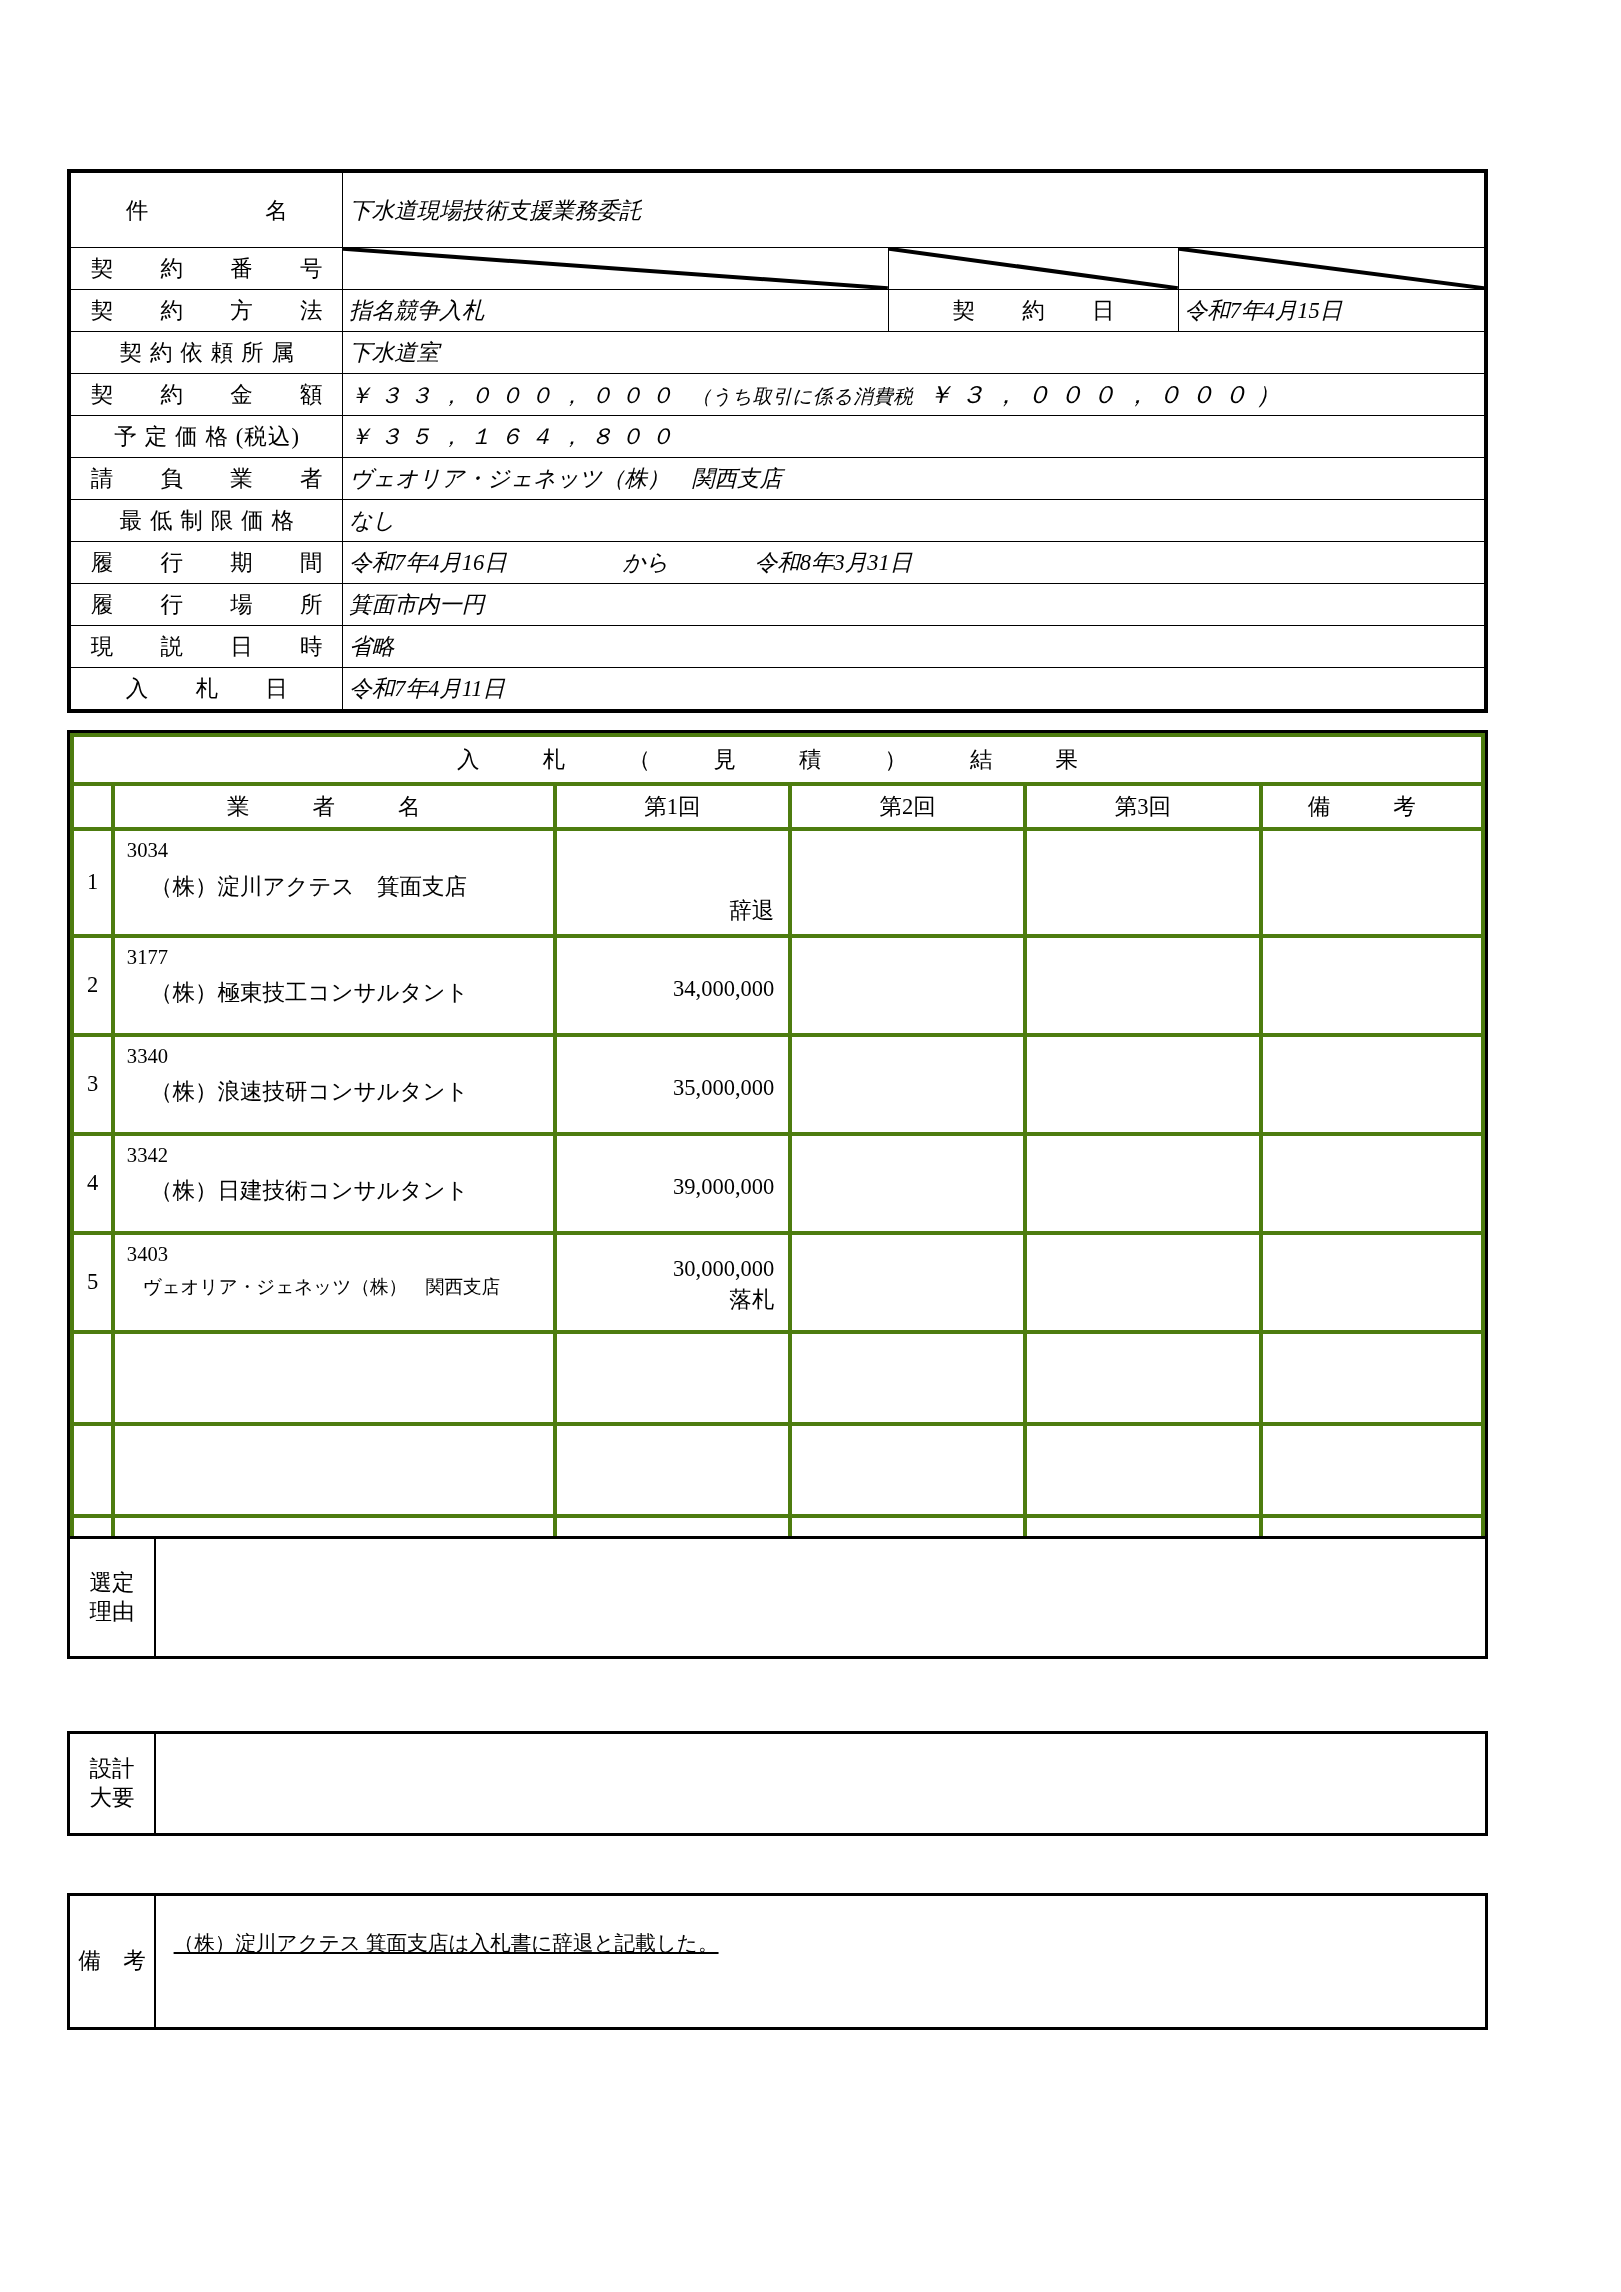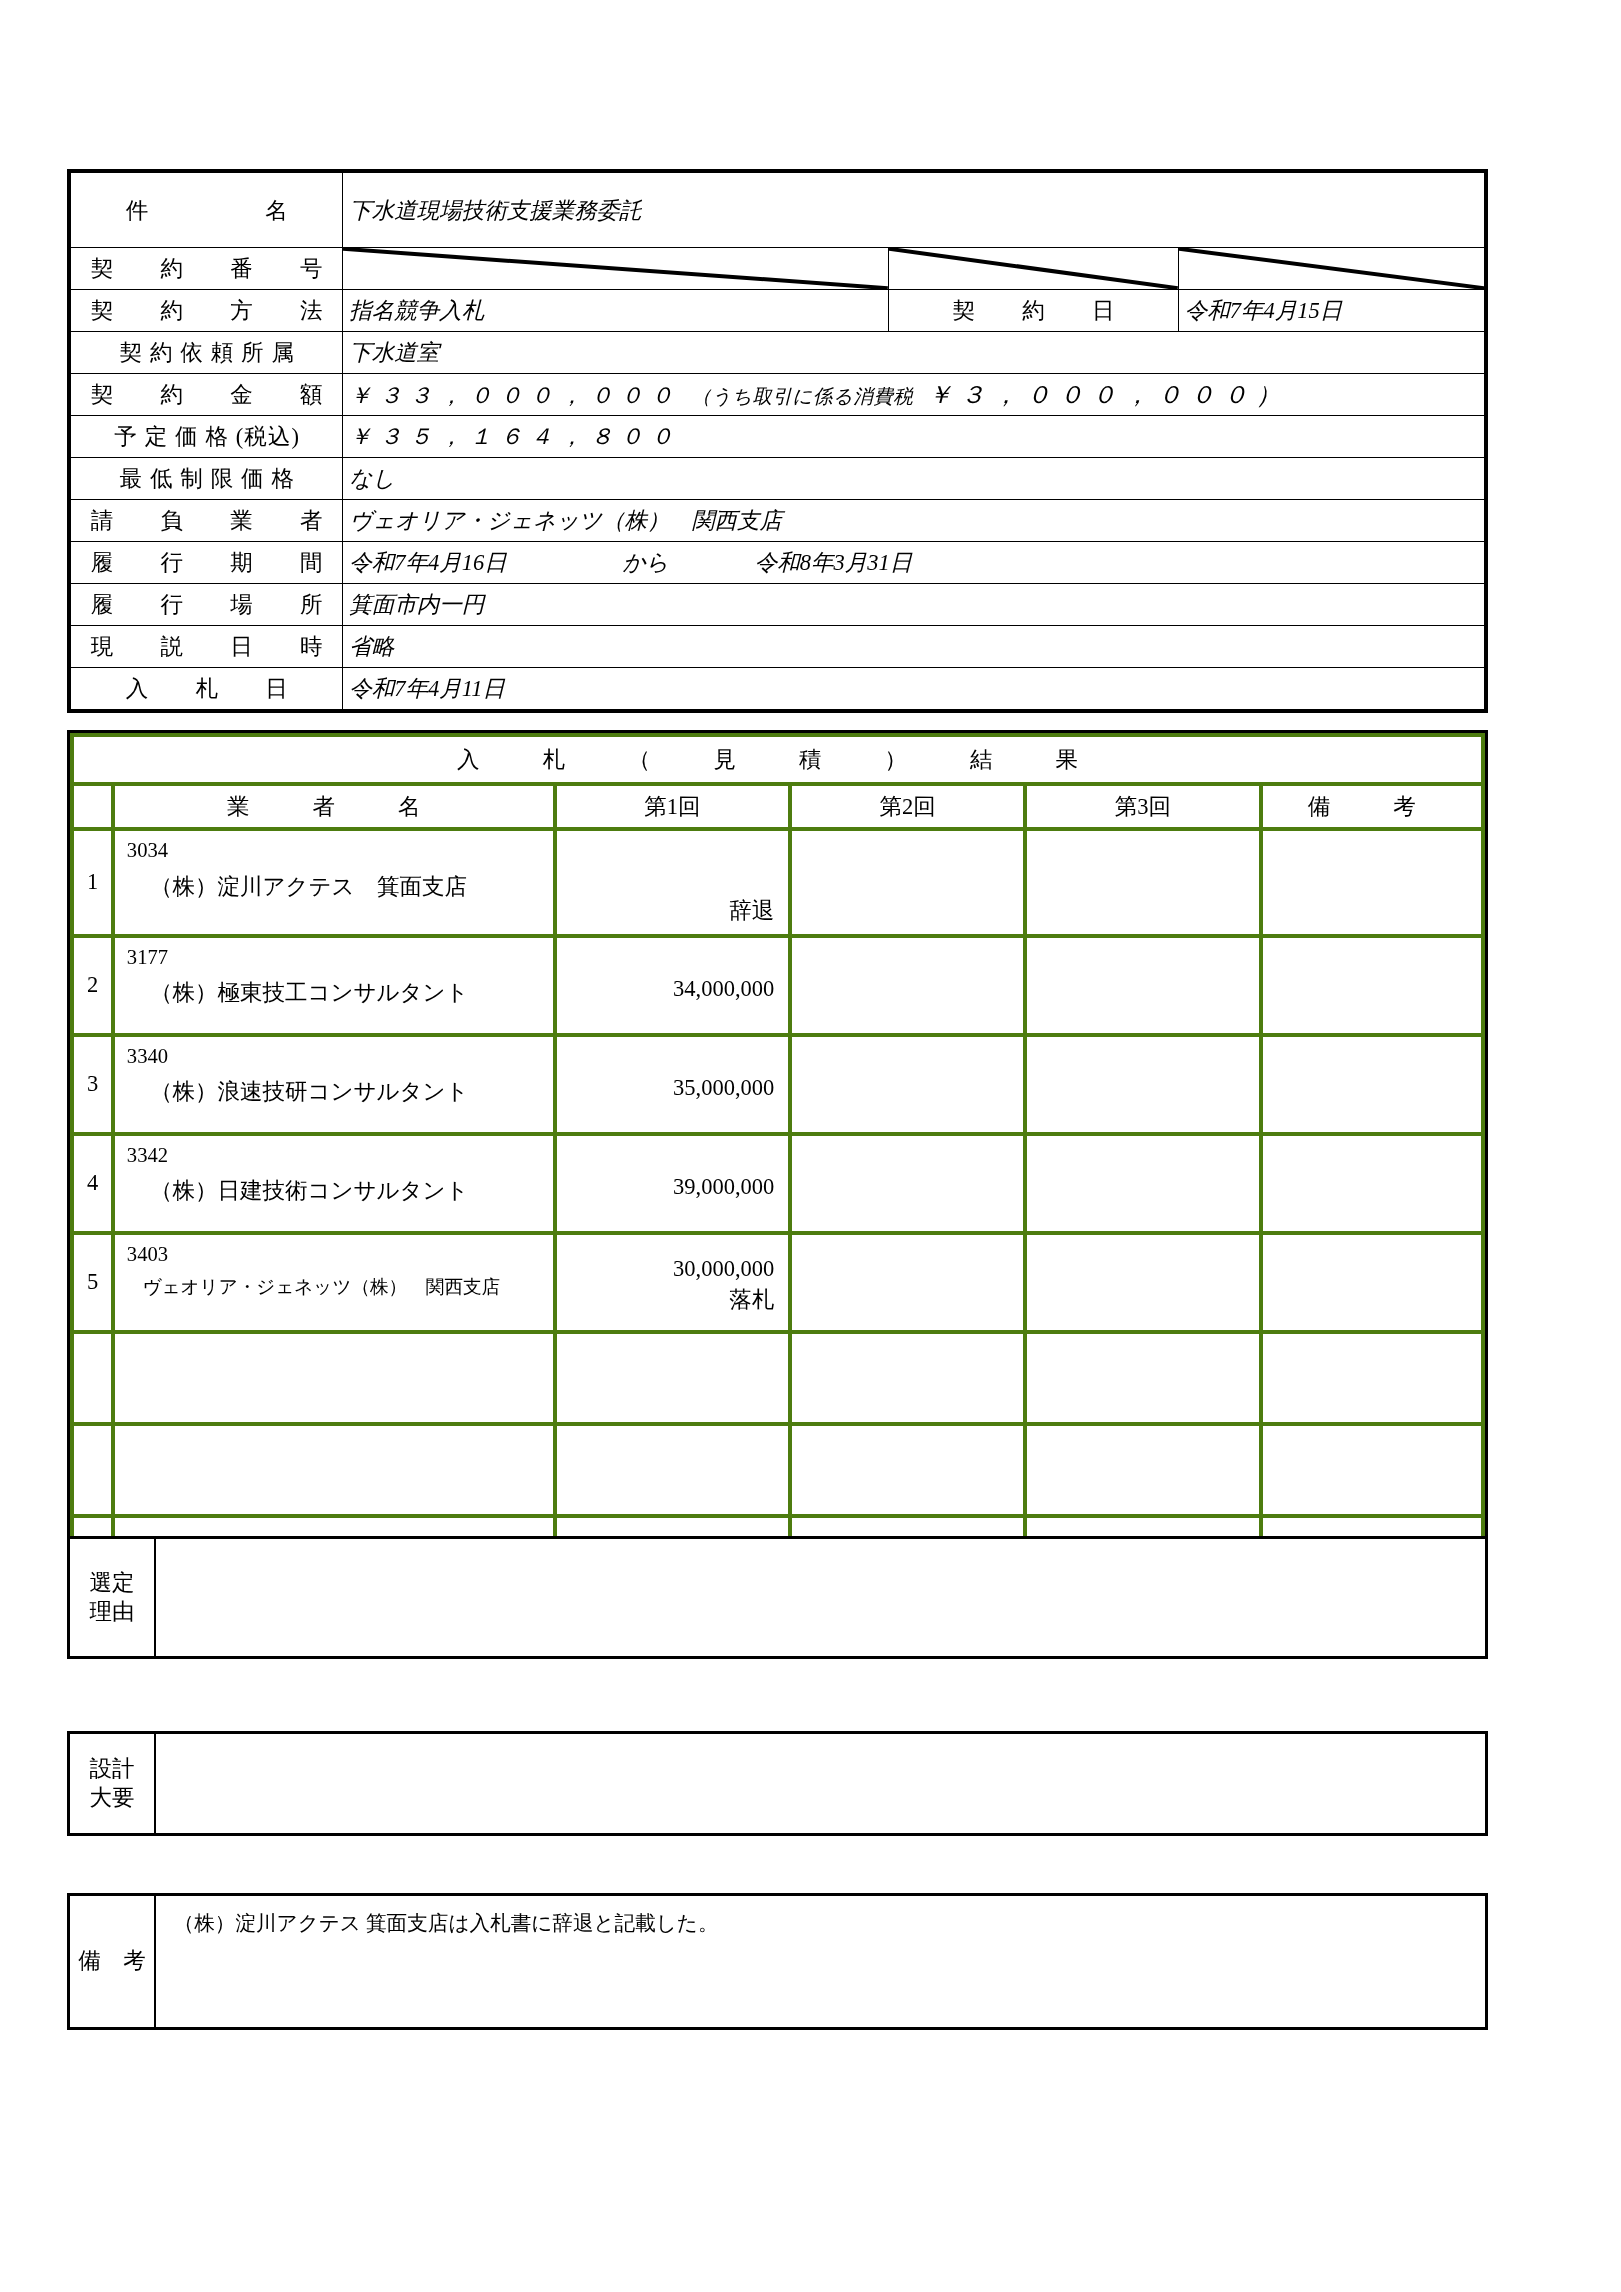--- a/index.html
+++ b/index.html
@@ -192,21 +192,21 @@
   .note-body {
     flex: 1 1 auto;
     padding: 21.6px 17.6px;
     font-size: 20.6px;
     line-height: 1.5;
   }
   #reason-block { top: 1536px; height: 123px; }
   #design-block { top: 1731px; height: 105px; }
   #remarks-block { top: 1893px; height: 137px; }
   #remarks-block .note-label { align-items: center; }
-  #remarks-block .note-body { padding-top: 12px; }
+  #remarks-block .note-body { padding-top: 32px; text-decoration: underline; }
 </style>
 </head>
 <body>
 
 <div class="page">
 
 
   <div class="block" id="header-block">
     <table class="grid">
       <colgroup>
@@ -258,27 +258,27 @@
             <span>￥３３，０００，０００</span><span class="small">&nbsp;&nbsp;</span><span class="small">（うち取引に係る消費税</span><span class="sm-num">&nbsp;</span><span class="sm-num">￥３，０００，０００）</span>
           </td>
         </tr>
 
         <tr>
           <td class="lbl lbl-tight"><span class="sp">予 定 価 格 (税込)</span></td>
           <td class="val money" colspan="3">￥３５，１６４，８００</td>
         </tr>
 
         <tr>
+          <td class="lbl"><span class="sp">請　負　業　者</span></td>
+          <td class="val" colspan="3">ヴェオリア・ジェネッツ（株）　関西支店</td>
+        </tr>
+
+        <tr>
           <td class="lbl lbl-tight"><span class="sp">最 低 制 限 価 格</span></td>
           <td class="val" colspan="3">なし</td>
-        </tr>
-
-        <tr>
-          <td class="lbl"><span class="sp">請　負　業　者</span></td>
-          <td class="val" colspan="3">ヴェオリア・ジェネッツ（株）　関西支店</td>
         </tr>
 
         <tr>
           <td class="lbl"><span class="sp">履　行　期　間</span></td>
           <td class="val perioddate" colspan="3">
             <span>令和7年4月16日</span><span class="gap"></span><span>から</span><span class="gap2"></span><span>令和8年3月31日</span>
           </td>
         </tr>
 
         <tr>

